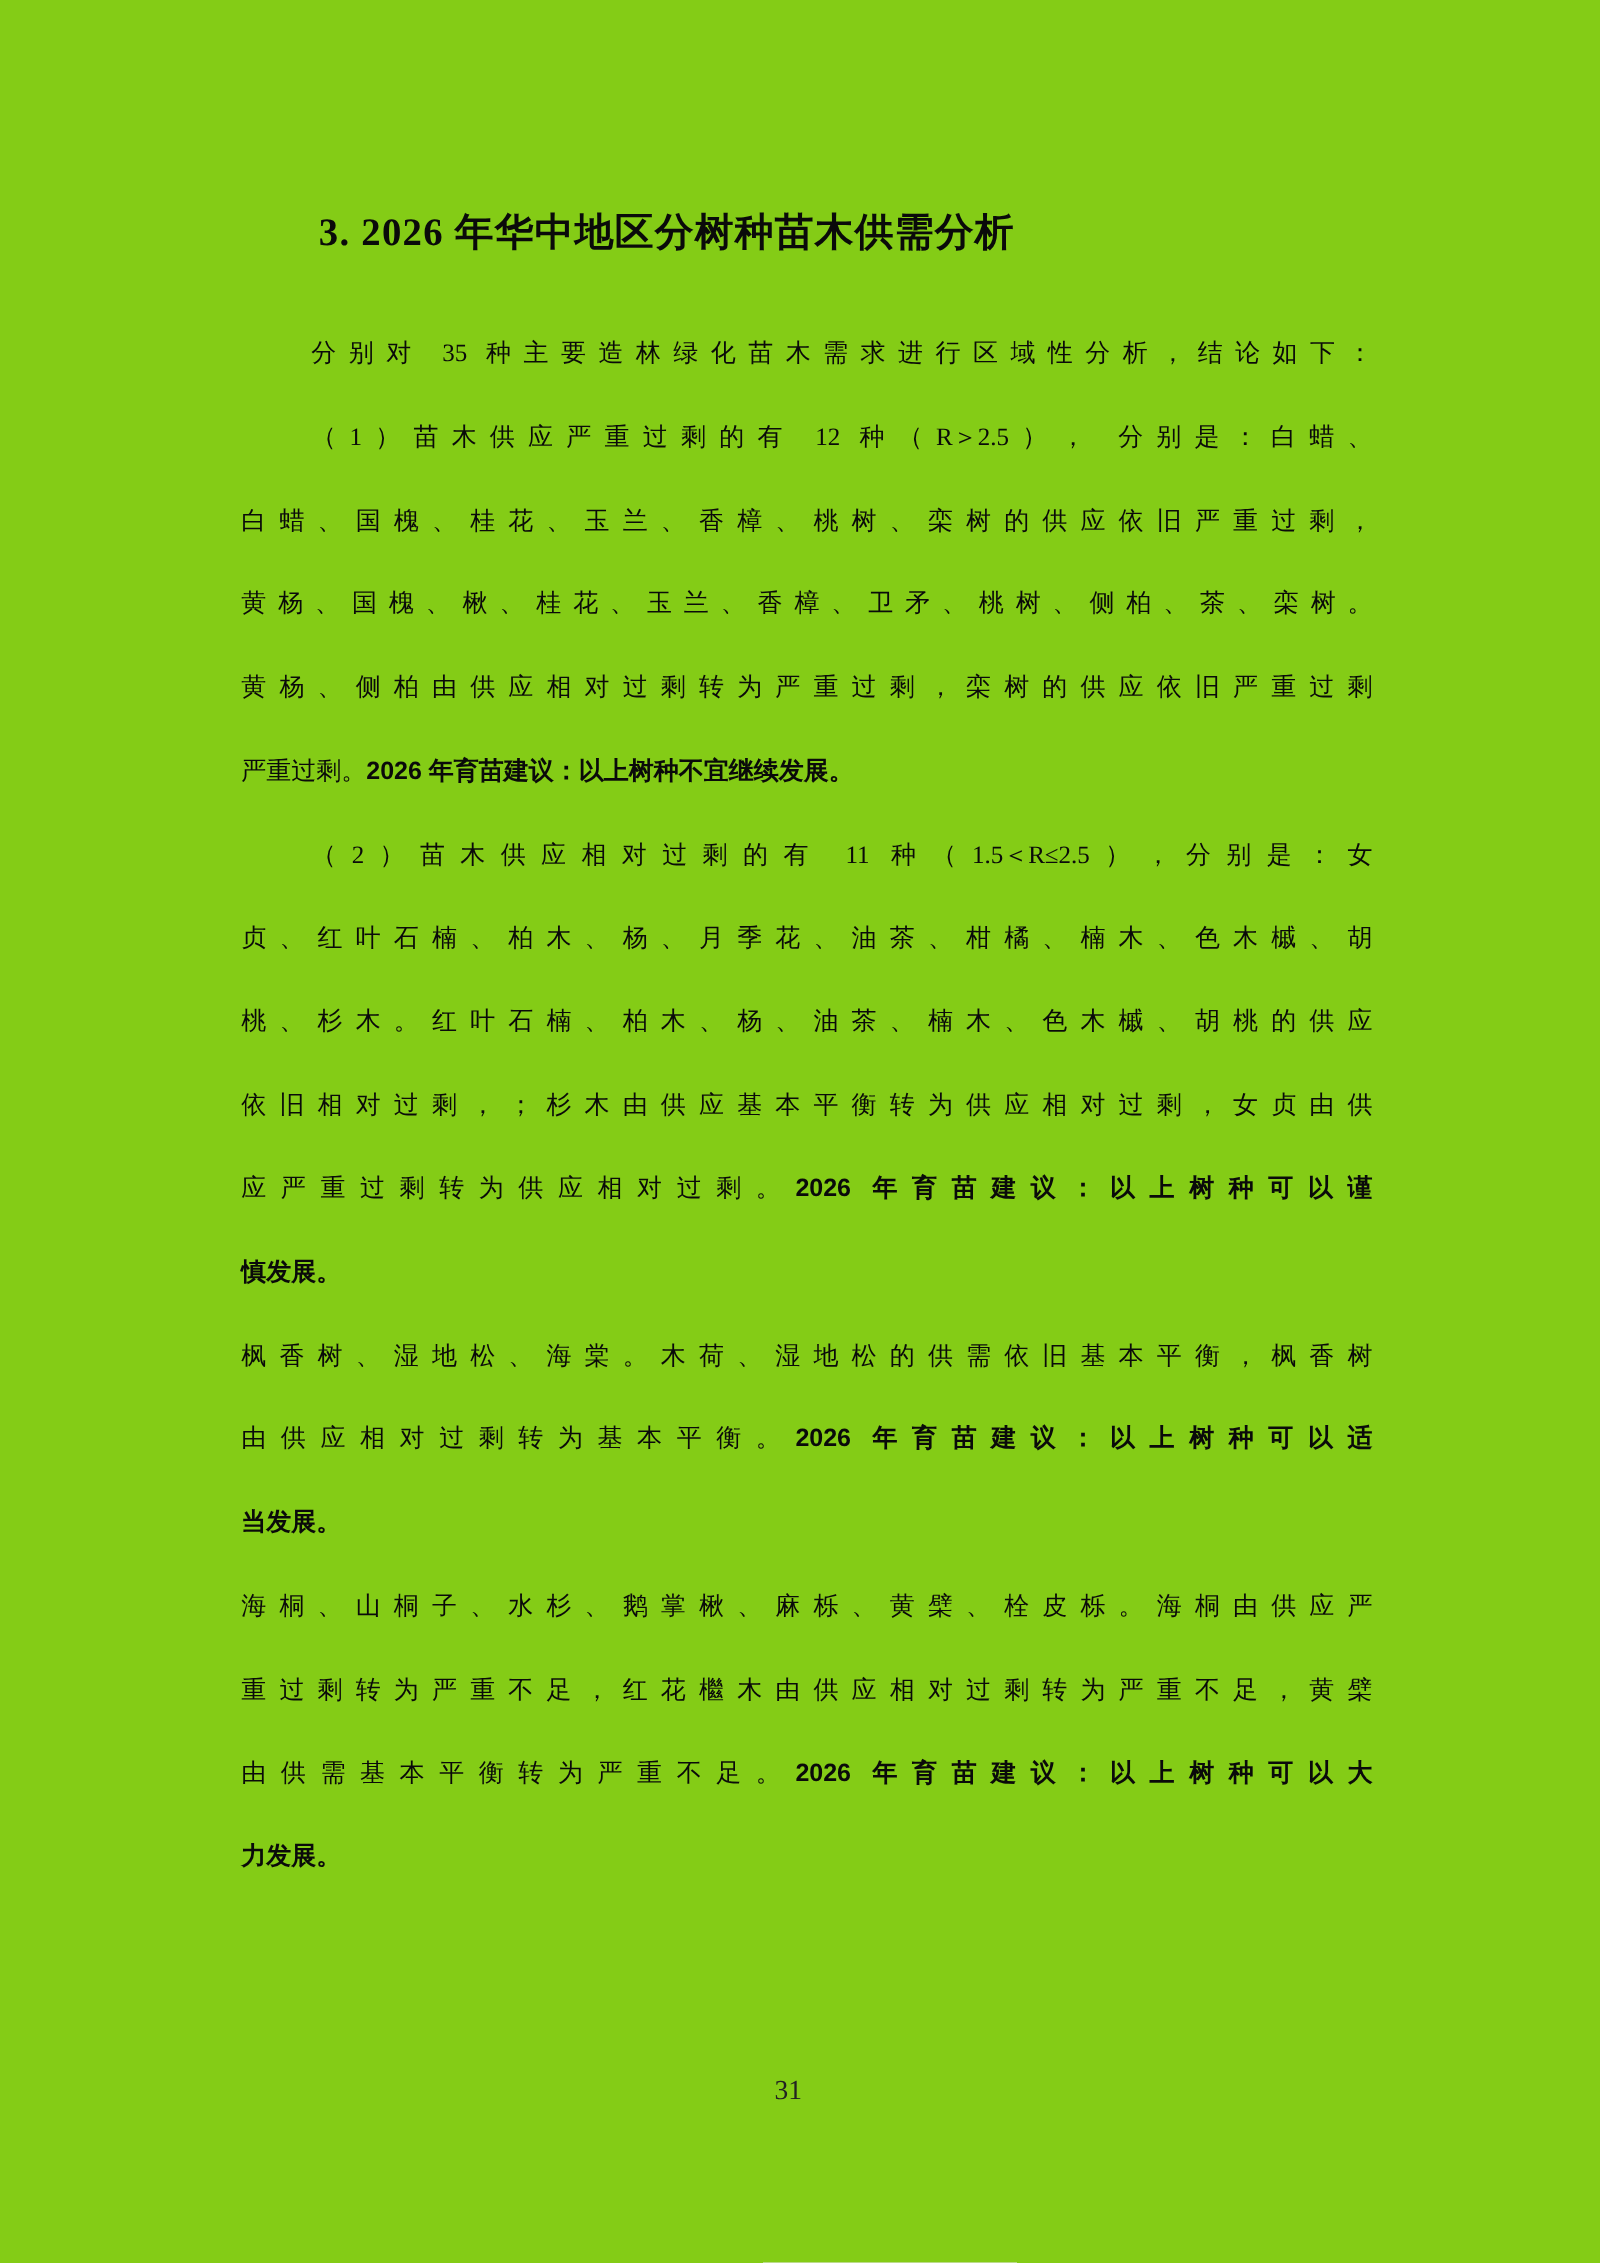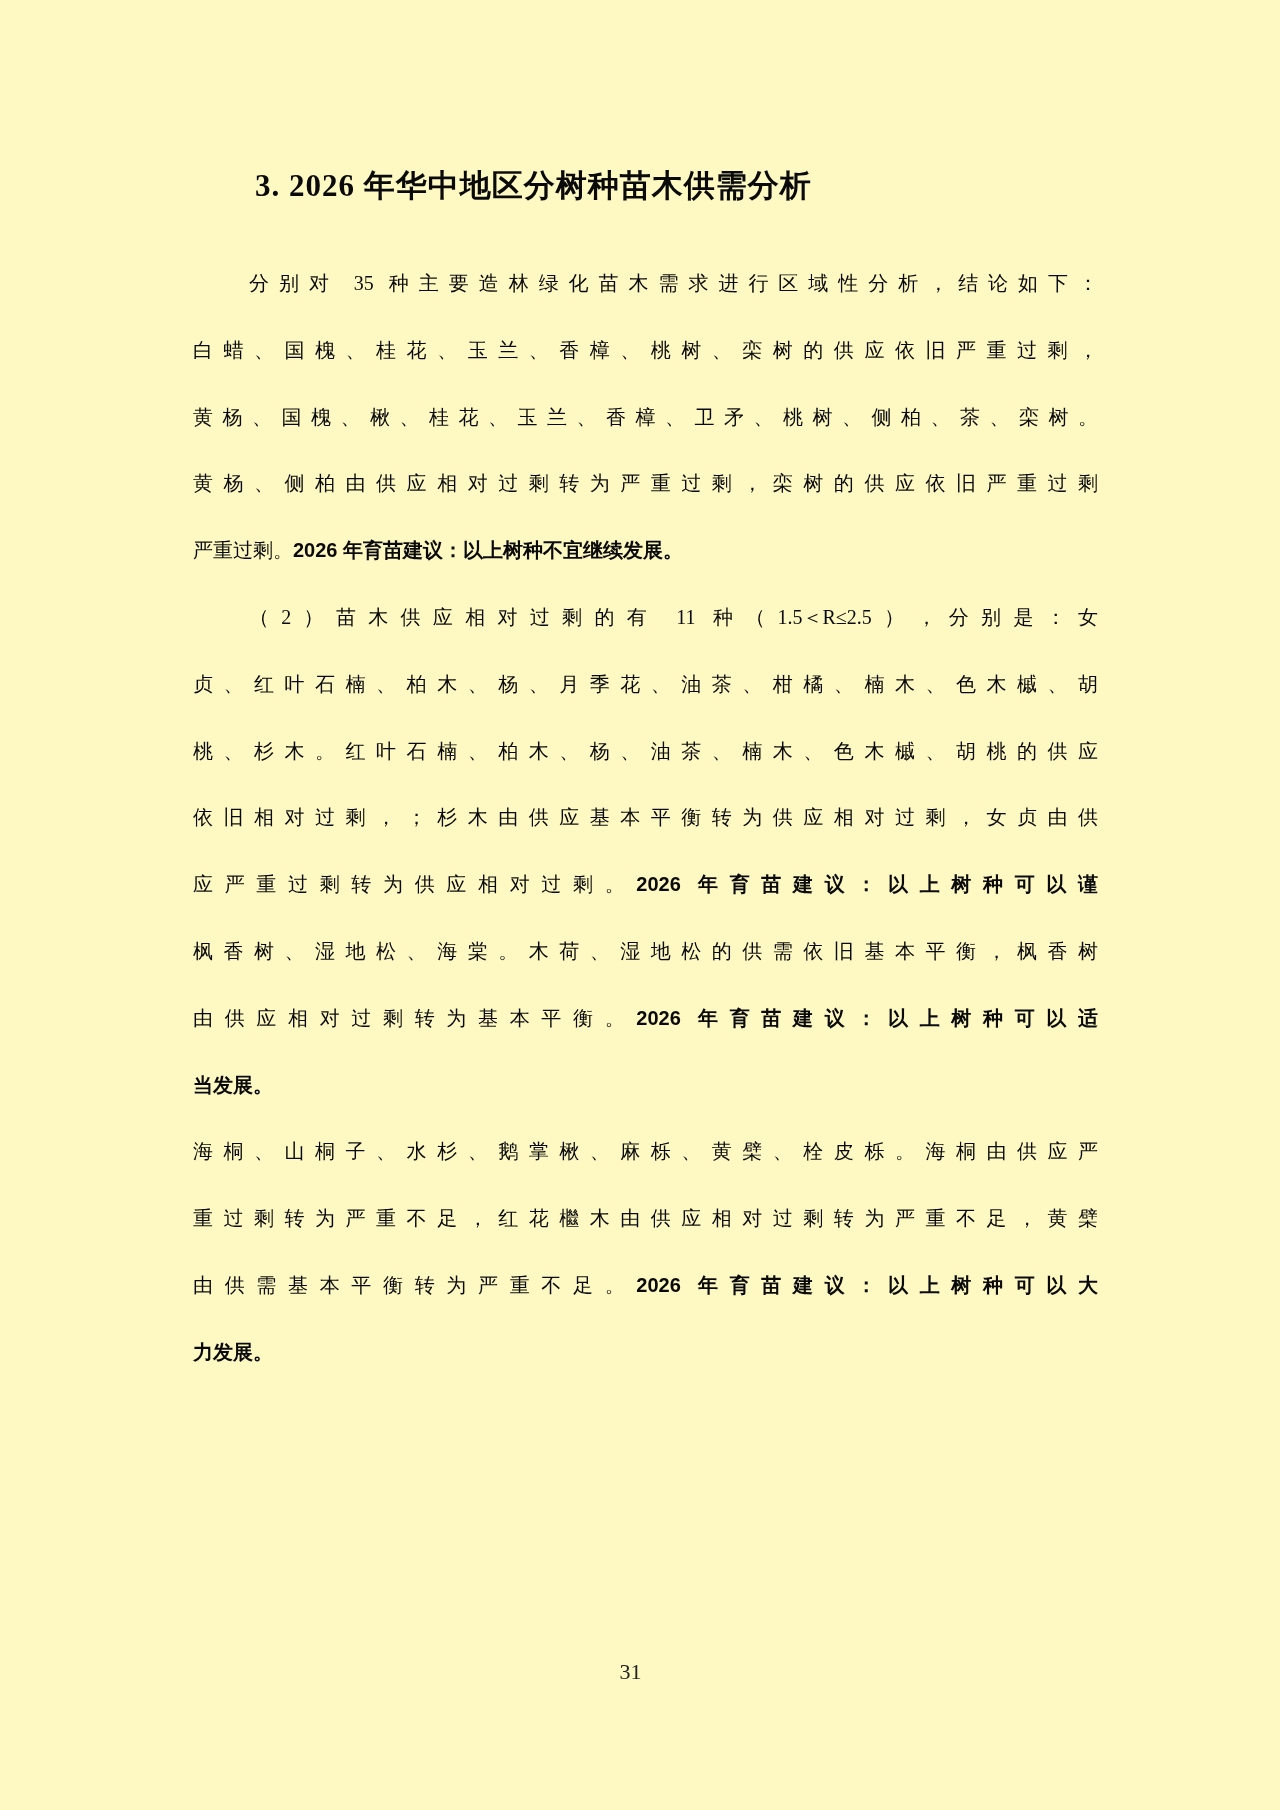--- a/index.html
+++ b/index.html
@@ -1,19 +1,19 @@
 <!DOCTYPE html>
 <html><head>
 <meta charset="utf-8">
 <style>
   html,body { margin:0; padding:0; background:#e8e8e8; }
   .page {
     position:relative;
     width:1280px; height:1810px;
-    background:#fef9c3;
+    background:#84cc16;
     margin:0 auto;
     overflow:hidden;
     color:#0a0a0a;
   }
   .heading {
     position:absolute;
     left:193px; top:160px;
     width:905px; height:52px;
     line-height:52px;
     margin:0;
@@ -58,29 +58,31 @@
   }
 </style>
 </head>
 <body>
 
 <div class="page">
   <h1 class="heading">3. 2026 年华中地区分树种苗木供需分析</h1>
 
   <div class="body" id="body-lines">
       <div class="line just ind"><span class="seg">分别对 35 种主要造林绿化苗木需求进行区域性分析，结论如下：</span></div>
+      <div class="line just ind"><span class="seg">（1）苗木供应严重过剩的有 12 种（R＞2.5）， 分别是：白蜡、</span></div>
       <div class="line just"><span class="seg">白蜡、国槐、桂花、玉兰、香樟、桃树、栾树的供应依旧严重过剩，</span></div>
       <div class="line just"><span class="seg">黄杨、国槐、楸、桂花、玉兰、香樟、卫矛、桃树、侧柏、茶、栾树。</span></div>
       <div class="line just"><span class="seg">黄杨、侧柏由供应相对过剩转为严重过剩，栾树的供应依旧严重过剩</span></div>
       <div class="line"><span class="seg">严重过剩。</span><span class="seg bold">2026 年育苗建议：以上树种不宜继续发展。</span></div>
       <div class="line just ind"><span class="seg">（2）苗木供应相对过剩的有 11 种（1.5＜R≤2.5），分别是：女</span></div>
       <div class="line just"><span class="seg">贞、红叶石楠、柏木、杨、月季花、油茶、柑橘、楠木、色木槭、胡</span></div>
       <div class="line just"><span class="seg">桃、杉木。红叶石楠、柏木、杨、油茶、楠木、色木槭、胡桃的供应</span></div>
       <div class="line just"><span class="seg">依旧相对过剩，；杉木由供应基本平衡转为供应相对过剩，女贞由供</span></div>
       <div class="line just"><span class="seg">应严重过剩转为供应相对过剩。</span><span class="seg bold">2026 年育苗建议：以上树种可以谨</span></div>
+      <div class="line"><span class="seg bold">慎发展。</span></div>
       <div class="line just"><span class="seg">枫香树、湿地松、海棠。木荷、湿地松的供需依旧基本平衡，枫香树</span></div>
       <div class="line just"><span class="seg">由供应相对过剩转为基本平衡。</span><span class="seg bold">2026 年育苗建议：以上树种可以适</span></div>
       <div class="line"><span class="seg bold">当发展。</span></div>
       <div class="line just"><span class="seg">海桐、山桐子、水杉、鹅掌楸、麻栎、黄檗、栓皮栎。海桐由供应严</span></div>
       <div class="line just"><span class="seg">重过剩转为严重不足，红花檵木由供应相对过剩转为严重不足，黄檗</span></div>
       <div class="line just"><span class="seg">由供需基本平衡转为严重不足。</span><span class="seg bold">2026 年育苗建议：以上树种可以大</span></div>
       <div class="line"><span class="seg bold">力发展。</span></div>
     </div>
 
   <div class="page-number">31</div>

